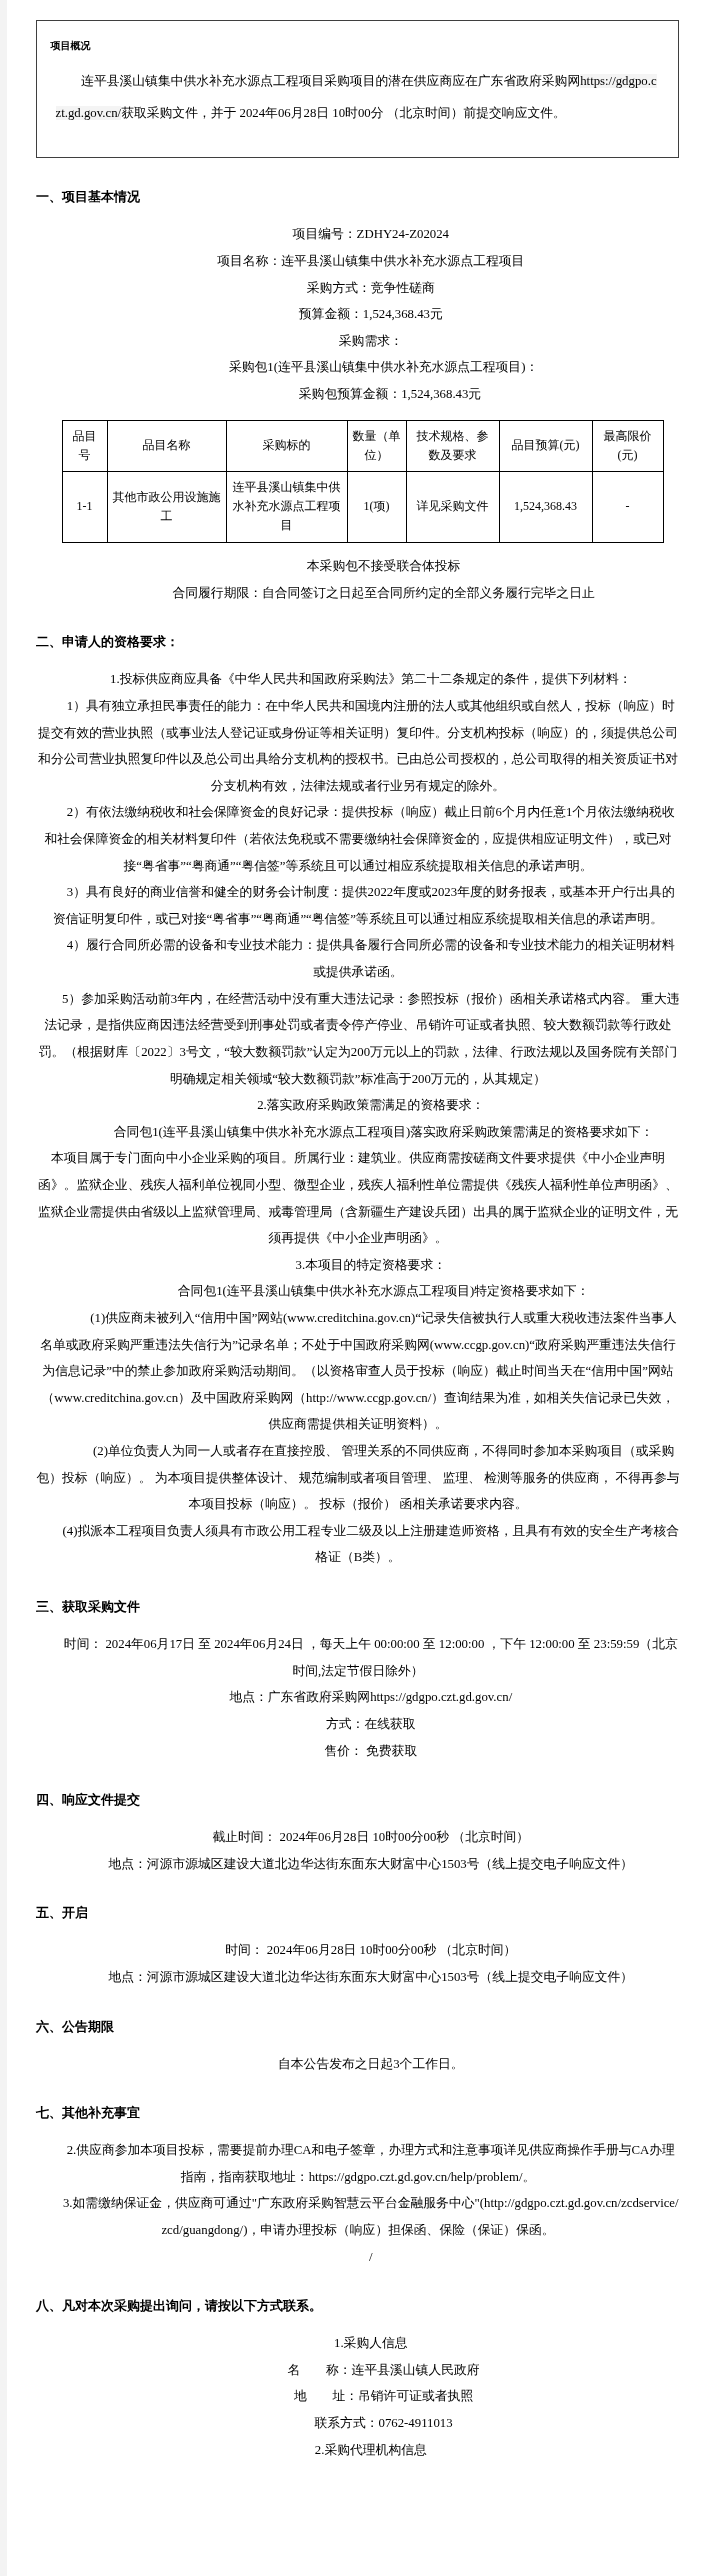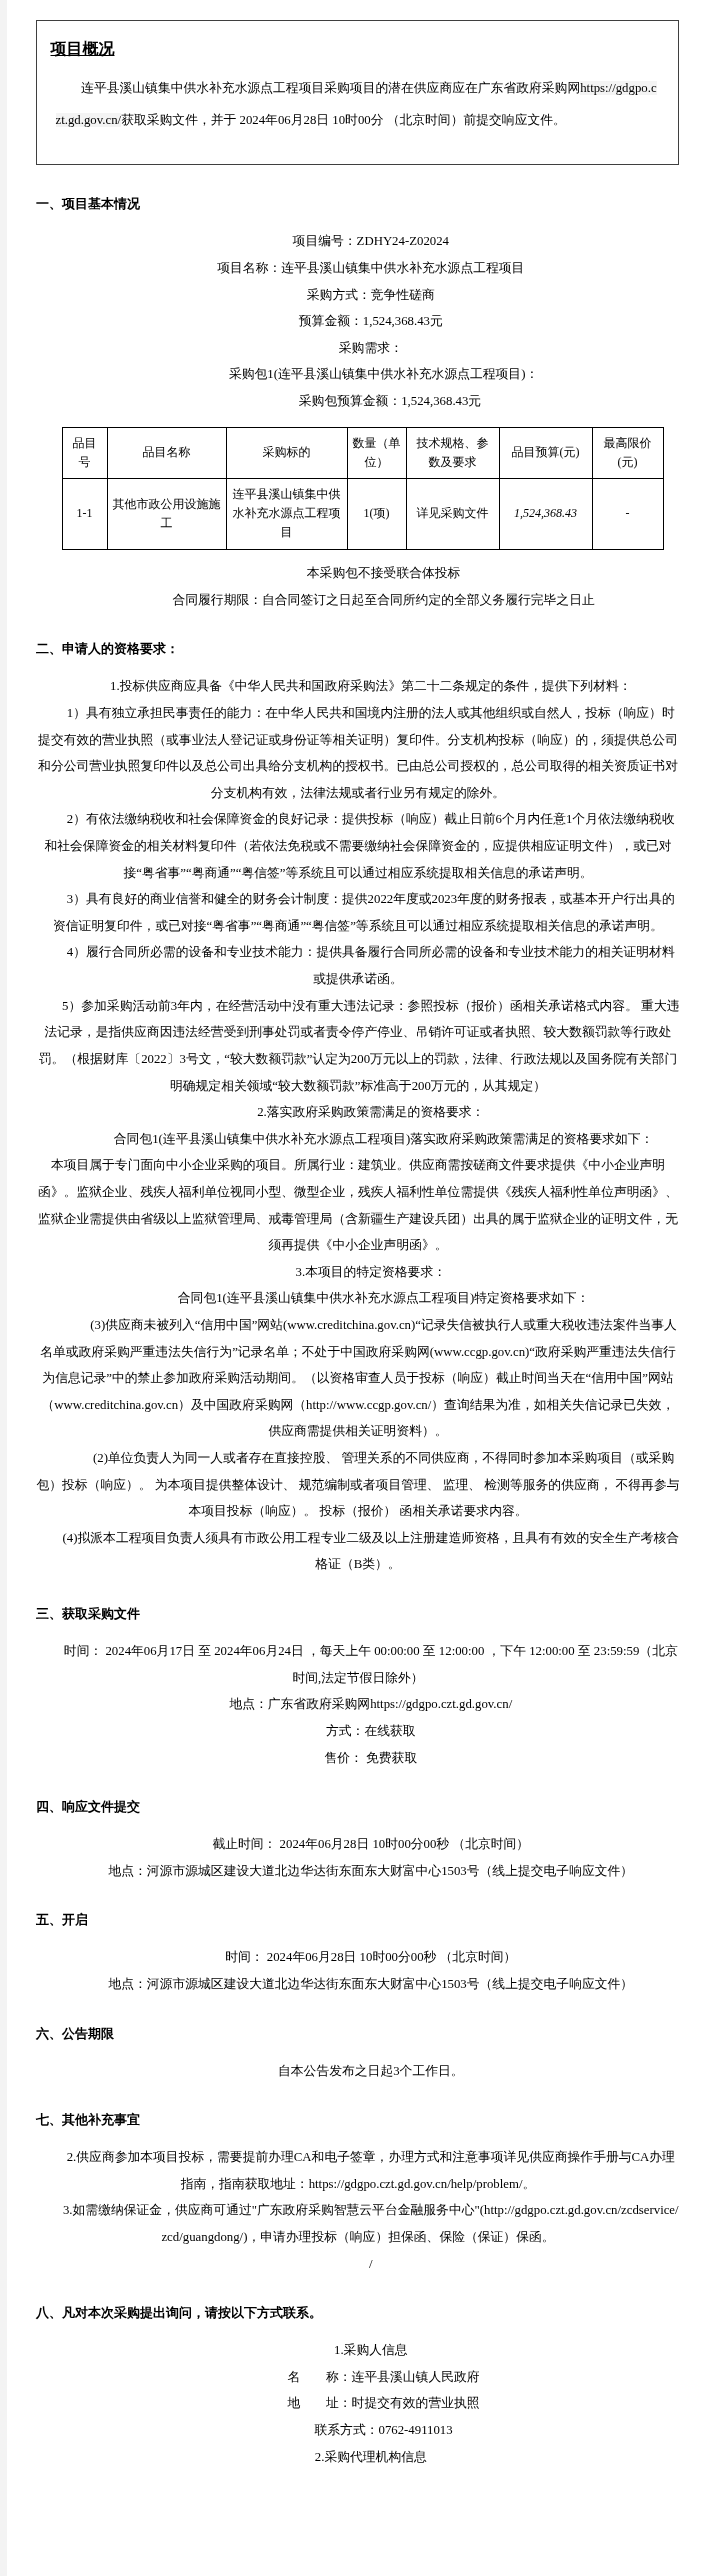--- a/index.html
+++ b/index.html
@@ -2,36 +2,36 @@
 <html style="font-size:12px"><head>
 <meta charset="utf-8">
 <style>
   html,body{margin:0;padding:0;background:#ffffff;}
   .page{width:715px;min-height:2576px;position:relative;background:#ffffff;
         font-family:"Liberation Serif","DejaVu Serif",serif;color:#000;box-sizing:border-box;}
   .gutter{position:absolute;left:0;top:0;bottom:0;width:6.8px;background:#f3f3f3;}
   .doc{padding:19.6px 35px 0 36px;}
 
   .ovbox{border:1.5px solid #3f3f3f;margin:0 1.5px 30px 0;padding:10.5px 13.5px 22.6px;}
-  .ovbox h2{font-size:16px;font-weight:bold;margin:7.5px 0 12px;text-decoration:underline;}
+  .ovbox h2{font-size:10px;font-weight:bold;margin:7.5px 0 12px;}
   .ovbox p{font-size:12.8px;line-height:2.55;margin:5px;text-indent:2em;word-break:break-all;}
   .url-hl{background:#f4f4f4;}
 
   h3.sec{font-size:13px;font-weight:bold;margin:27px 0 15px;}
   p.b{font-size:12.8px;line-height:2.08;margin:0;word-break:break-all;text-align:center;}
   .i2{text-indent:2em;}
   .i4{text-indent:4em;}
   .i5{text-indent:5em;}
   .ml2{margin-left:2em;text-indent:2em;}
   .ml4{margin-left:4em;}
 
   table.items{border-collapse:collapse;table-layout:fixed;margin:12px 0 10.5px 25.6px;width:602px;}
   table.items th,table.items td{border:0.8px solid #000;font-weight:normal;font-size:12px;
       line-height:1.6;padding:6px 4.5px;text-align:center;vertical-align:middle;word-break:break-all;}
-  td.num-r{text-align:right;padding-right:7.5px;font-style:italic;}
+  td.num-r{text-align:right;padding-right:7.5px;}
 </style>
 </head>
 <body>
 
 <div class="page">
   <div class="gutter"></div>
   <div class="doc">
 
     <div class="ovbox">
       <h2>项目概况</h2>
@@ -89,21 +89,21 @@
     <p class="b i2">1）具有独立承担民事责任的能力：在中华人民共和国境内注册的法人或其他组织或自然人，投标（响应）时提交有效的营业执照（或事业法人登记证或身份证等相关证明）复印件。分支机构投标（响应）的，须提供总公司和分公司营业执照复印件以及总公司出具给分支机构的授权书。已由总公司授权的，总公司取得的相关资质证书对分支机构有效，法律法规或者行业另有规定的除外。</p>
     <p class="b i2">2）有依法缴纳税收和社会保障资金的良好记录：提供投标（响应）截止日前6个月内任意1个月依法缴纳税收和社会保障资金的相关材料复印件（若依法免税或不需要缴纳社会保障资金的，应提供相应证明文件），或已对接“粤省事”“粤商通”“粤信签”等系统且可以通过相应系统提取相关信息的承诺声明。</p>
     <p class="b i2">3）具有良好的商业信誉和健全的财务会计制度：提供2022年度或2023年度的财务报表，或基本开户行出具的资信证明复印件，或已对接“粤省事”“粤商通”“粤信签”等系统且可以通过相应系统提取相关信息的承诺声明。</p>
     <p class="b i2">4）履行合同所必需的设备和专业技术能力：提供具备履行合同所必需的设备和专业技术能力的相关证明材料或提供承诺函。</p>
     <p class="b i2">5）参加采购活动前3年内，在经营活动中没有重大违法记录：参照投标（报价）函相关承诺格式内容。 重大违法记录，是指供应商因违法经营受到刑事处罚或者责令停产停业、吊销许可证或者执照、较大数额罚款等行政处罚。（根据财库〔2022〕3号文，“较大数额罚款”认定为200万元以上的罚款，法律、行政法规以及国务院有关部门明确规定相关领域“较大数额罚款”标准高于200万元的，从其规定）</p>
     <p class="b i2">2.落实政府采购政策需满足的资格要求：</p>
     <p class="b i4">合同包1(连平县溪山镇集中供水补充水源点工程项目)落实政府采购政策需满足的资格要求如下：</p>
     <p class="b ml4">本项目属于专门面向中小企业采购的项目。所属行业：建筑业。供应商需按磋商文件要求提供《中小企业声明函》。监狱企业、残疾人福利单位视同小型、微型企业，残疾人福利性单位需提供《残疾人福利性单位声明函》、监狱企业需提供由省级以上监狱管理局、戒毒管理局（含新疆生产建设兵团）出具的属于监狱企业的证明文件，无须再提供《中小企业声明函》。</p>
     <p class="b i2">3.本项目的特定资格要求：</p>
     <p class="b i4">合同包1(连平县溪山镇集中供水补充水源点工程项目)特定资格要求如下：</p>
-    <p class="b i4">(3)供应商未被列入“信用中国”网站(www.creditchina.gov.cn)“记录失信被执行人或重大税收违法案件当事人名单或政府采购严重违法失信行为”记录名单；不处于中国政府采购网(www.ccgp.gov.cn)“政府采购严重违法失信行为信息记录”中的禁止参加政府采购活动期间。（以资格审查人员于投标（响应）截止时间当天在“信用中国”网站（www.creditchina.gov.cn）及中国政府采购网（http://www.ccgp.gov.cn/）查询结果为准，如相关失信记录已失效，供应商需提供相关证明资料）。</p>
+    <p class="b i4">(1)供应商未被列入“信用中国”网站(www.creditchina.gov.cn)“记录失信被执行人或重大税收违法案件当事人名单或政府采购严重违法失信行为”记录名单；不处于中国政府采购网(www.ccgp.gov.cn)“政府采购严重违法失信行为信息记录”中的禁止参加政府采购活动期间。（以资格审查人员于投标（响应）截止时间当天在“信用中国”网站（www.creditchina.gov.cn）及中国政府采购网（http://www.ccgp.gov.cn/）查询结果为准，如相关失信记录已失效，供应商需提供相关证明资料）。</p>
     <p class="b i4">(2)单位负责人为同一人或者存在直接控股、 管理关系的不同供应商，不得同时参加本采购项目（或采购包）投标（响应）。 为本项目提供整体设计、 规范编制或者项目管理、 监理、 检测等服务的供应商， 不得再参与本项目投标（响应）。 投标（报价） 函相关承诺要求内容。</p>
     <p class="b ml2">(4)拟派本工程项目负责人须具有市政公用工程专业二级及以上注册建造师资格，且具有有效的安全生产考核合格证（B类）。</p>
 
     <h3 class="sec">三、获取采购文件</h3>
     <p class="b i2">时间： 2024年06月17日 至 2024年06月24日 ，每天上午 00:00:00 至 12:00:00 ，下午 12:00:00 至 23:59:59（北京时间,法定节假日除外）</p>
     <p class="b i2">地点：广东省政府采购网https://gdgpo.czt.gd.gov.cn/</p>
     <p class="b i2">方式：在线获取</p>
     <p class="b i2">售价： 免费获取</p>
 
     <h3 class="sec">四、响应文件提交</h3>
@@ -118,19 +118,19 @@
     <p class="b i2">自本公告发布之日起3个工作日。</p>
 
     <h3 class="sec">七、其他补充事宜</h3>
     <p class="b i2">2.供应商参加本项目投标，需要提前办理CA和电子签章，办理方式和注意事项详见供应商操作手册与CA办理指南，指南获取地址：https://gdgpo.czt.gd.gov.cn/help/problem/。</p>
     <p class="b i2">3.如需缴纳保证金，供应商可通过"广东政府采购智慧云平台金融服务中心"(http://gdgpo.czt.gd.gov.cn/zcdservice/zcd/guangdong/)，申请办理投标（响应）担保函、保险（保证）保函。</p>
     <p class="b i2">/</p>
 
     <h3 class="sec">八、凡对本次采购提出询问，请按以下方式联系。</h3>
     <p class="b i2">1.采购人信息</p>
     <p class="b i4">名　　称：连平县溪山镇人民政府</p>
-    <p class="b i4">地　　址：时提交有效的营业执照</p>
+    <p class="b i4">地　　址：吊销许可证或者执照</p>
     <p class="b i4">联系方式：0762-4911013</p>
     <p class="b i2">2.采购代理机构信息</p>
 
   </div>
 </div>
 
 
 </body></html>

